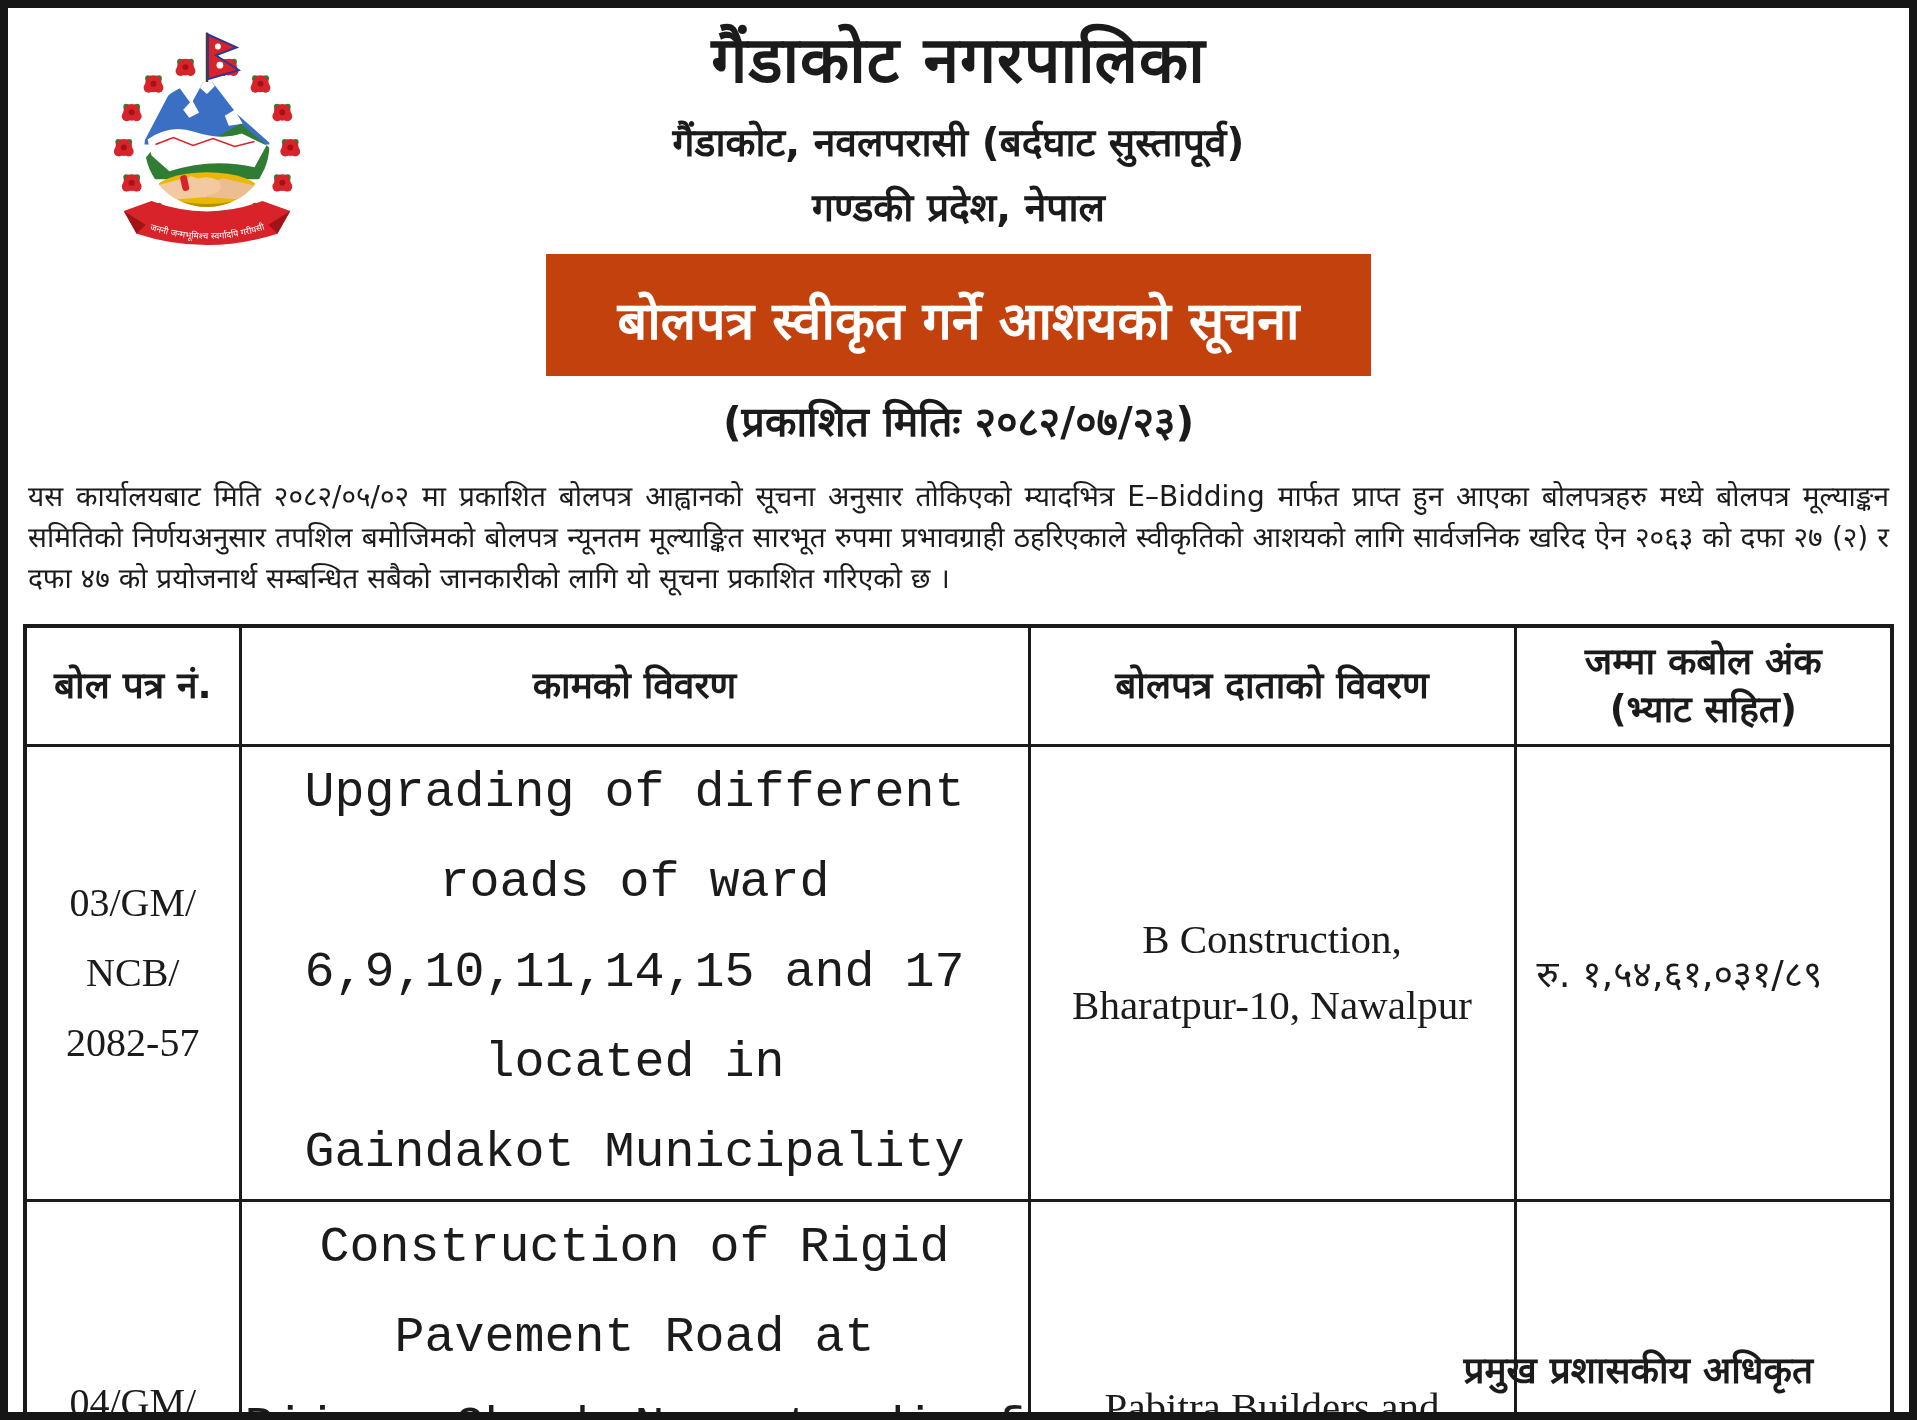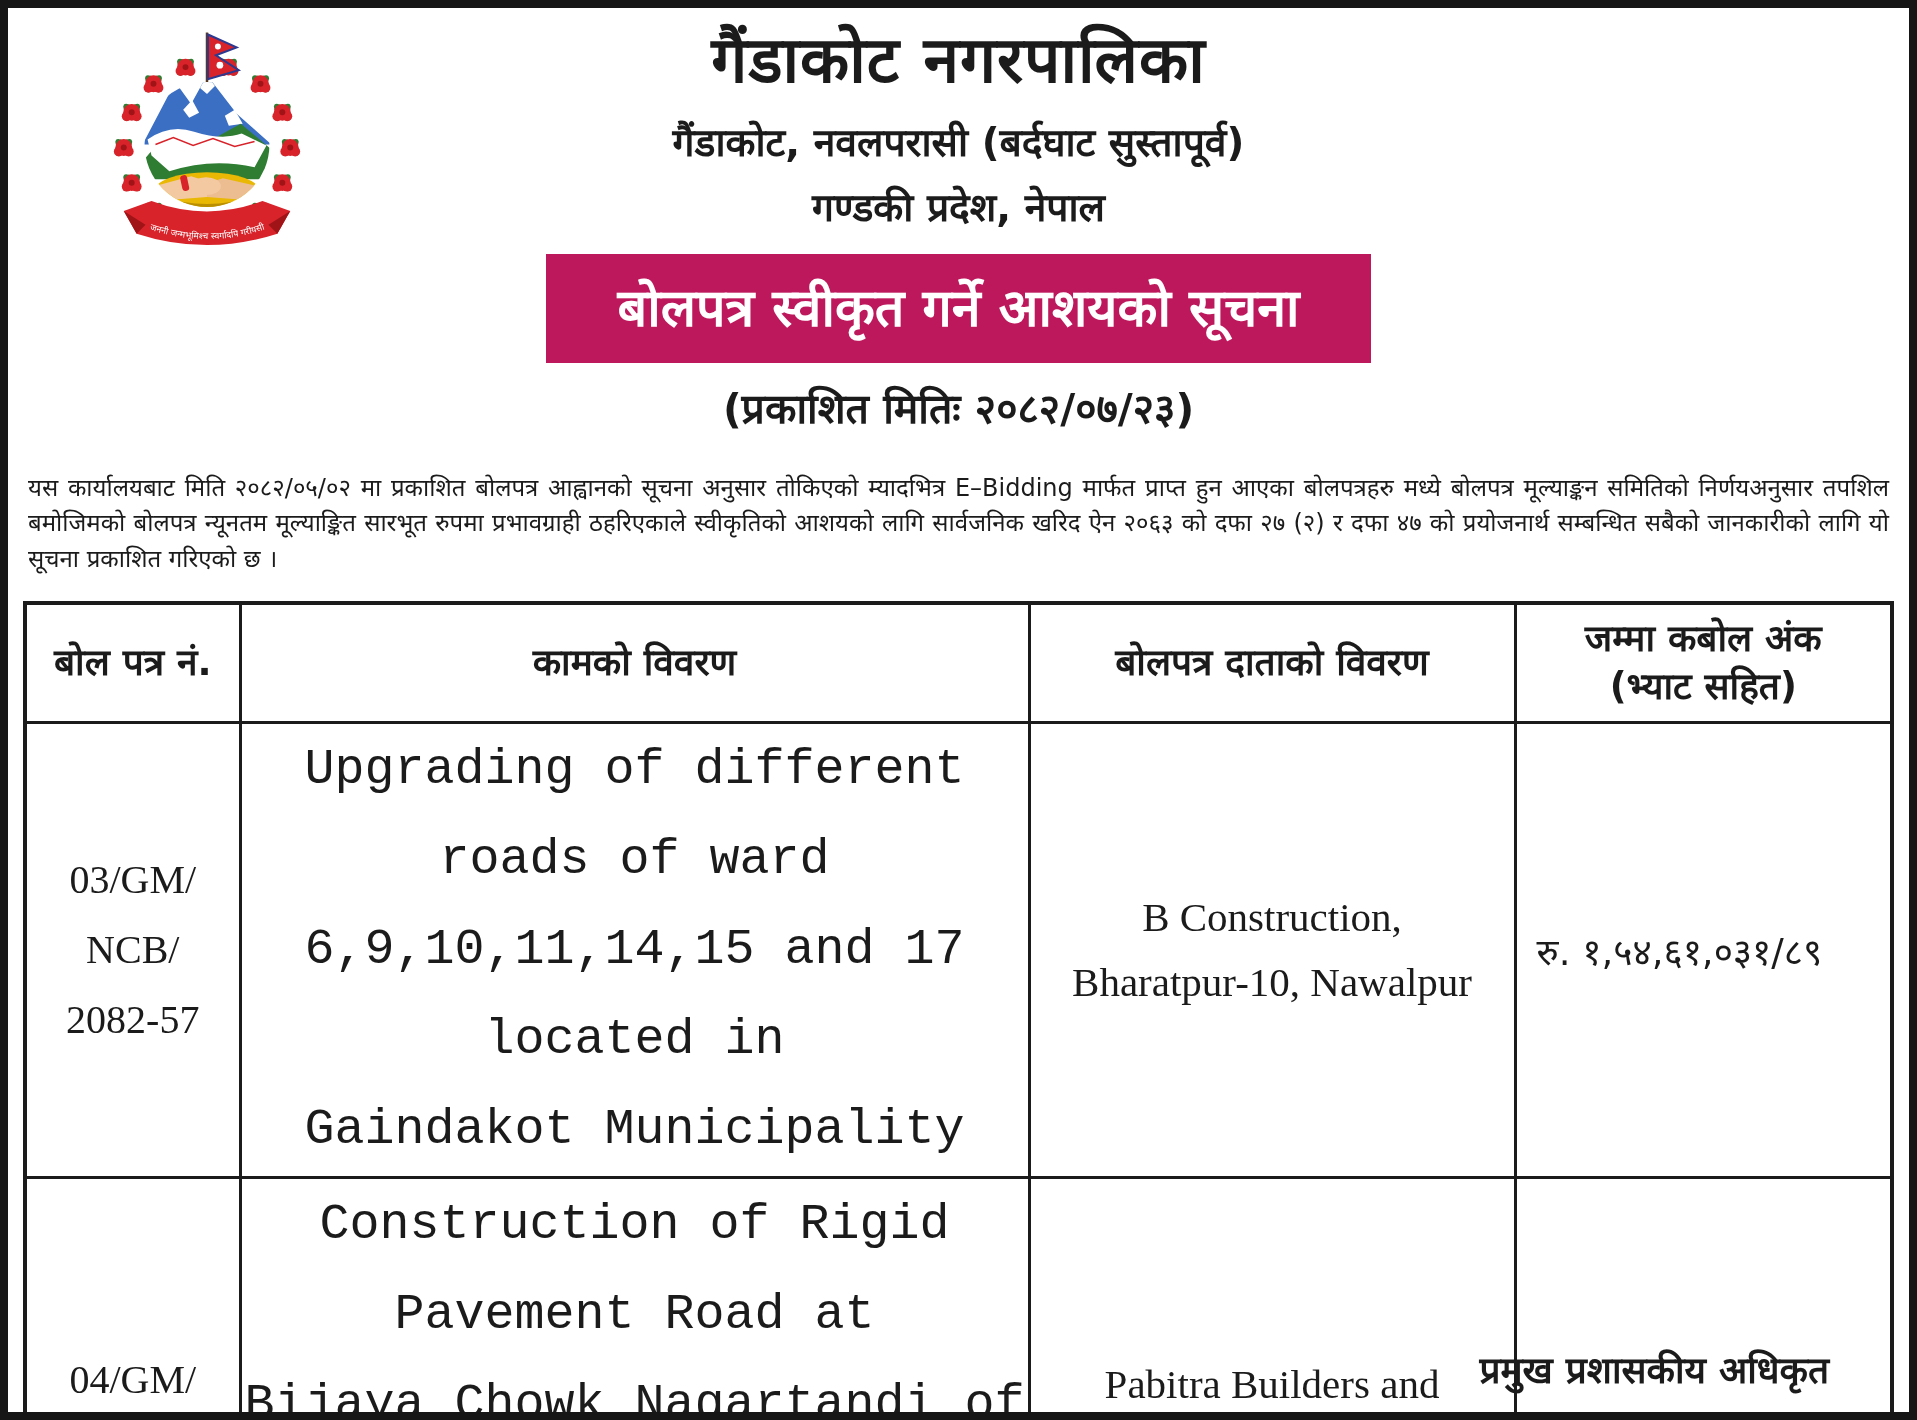--- a/index.html
+++ b/index.html
@@ -13,29 +13,29 @@
     font-family:"DejaVu Sans",sans-serif;
     overflow:hidden;
   }
   .logo{position:absolute;left:90px;top:20px;width:218px;height:235px;}
   .head{ text-align:center; padding-top:16px; }
   .title{ font-size:64px; font-weight:bold; line-height:1.15; letter-spacing:1px;}
   .addr{ font-size:39px; font-weight:bold; margin-top:16px;}
   .prov{ font-size:39px; font-weight:bold; margin-top:12px;}
   .banner{
     display:inline-block;
-    background:#be185d; color:#ffffff;
+    background:#c2410c; color:#ffffff;
     font-size:52px; font-weight:bold;
-    padding:16px 72px 22px 72px;
+    padding:29px 72px 22px 72px;
     margin-top:22px;
   }
   .pubdate{ font-size:41px; font-weight:bold; margin-top:16px;}
   .bodytext{
-    margin:36px 20px 0 20px;
-    font-size:24px; line-height:1.48;
+    margin:28px 20px 0 20px;
+    font-size:28px; line-height:1.48;
     text-align:justify;
   }
   .tapsil{ text-align:center; font-weight:bold; font-size:37px; margin-top:8px;}
   table.tender{
     margin:24px auto 0 auto;
     width:1867px;
     border-collapse:collapse;
     table-layout:fixed;
     border-radius:11px;
   }
@@ -65,21 +65,21 @@
     font-size:41px; text-align:center;
     line-height:1.6; white-space:pre-line;
   }
   td.amount{
     font-size:37px; text-align:left;
     padding-left:20px; white-space:nowrap;
   }
   tr.r1{ height:214px; }
   tr.r2{ height:248px; }
   .signatory{
-    position:absolute; right:80px; bottom:18px;
+    position:absolute; right:96px; bottom:18px;
     font-size:37px; font-weight:bold;
   }
 </style>
 </head>
 <body>
 
 <div class="page">
 
   <svg class="logo" viewBox="0 0 220 232" xmlns="http://www.w3.org/2000/svg">
     <defs>

